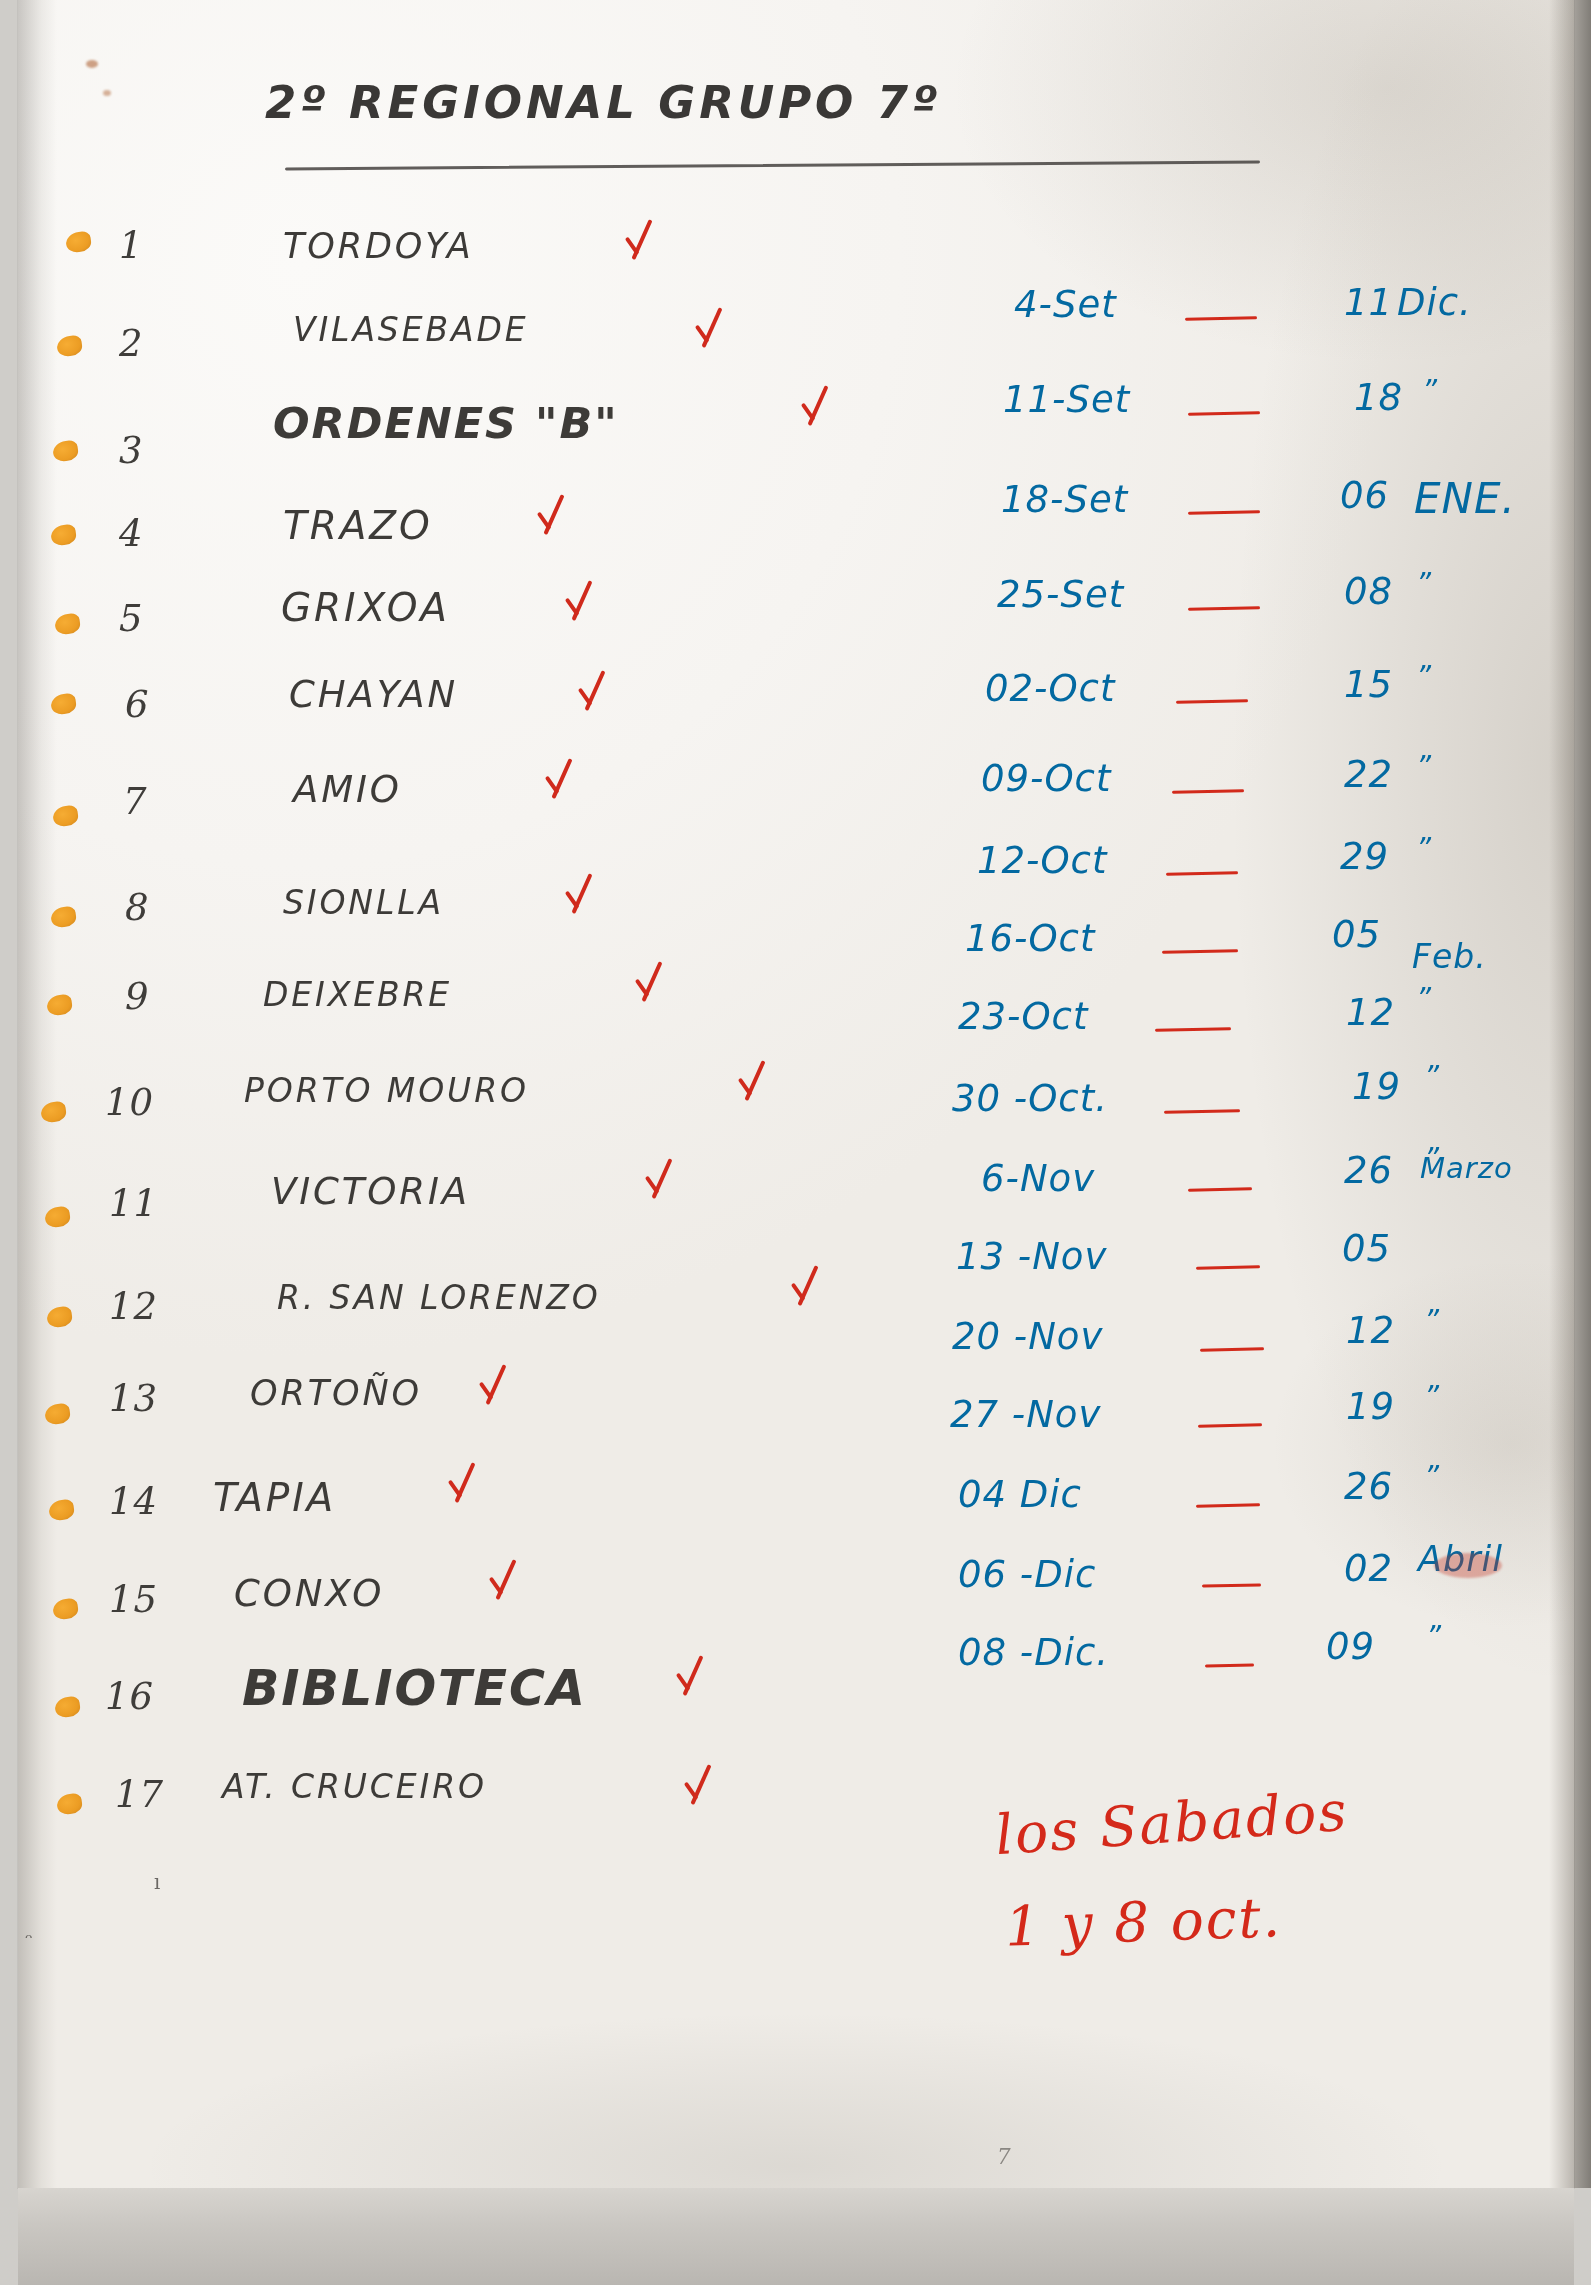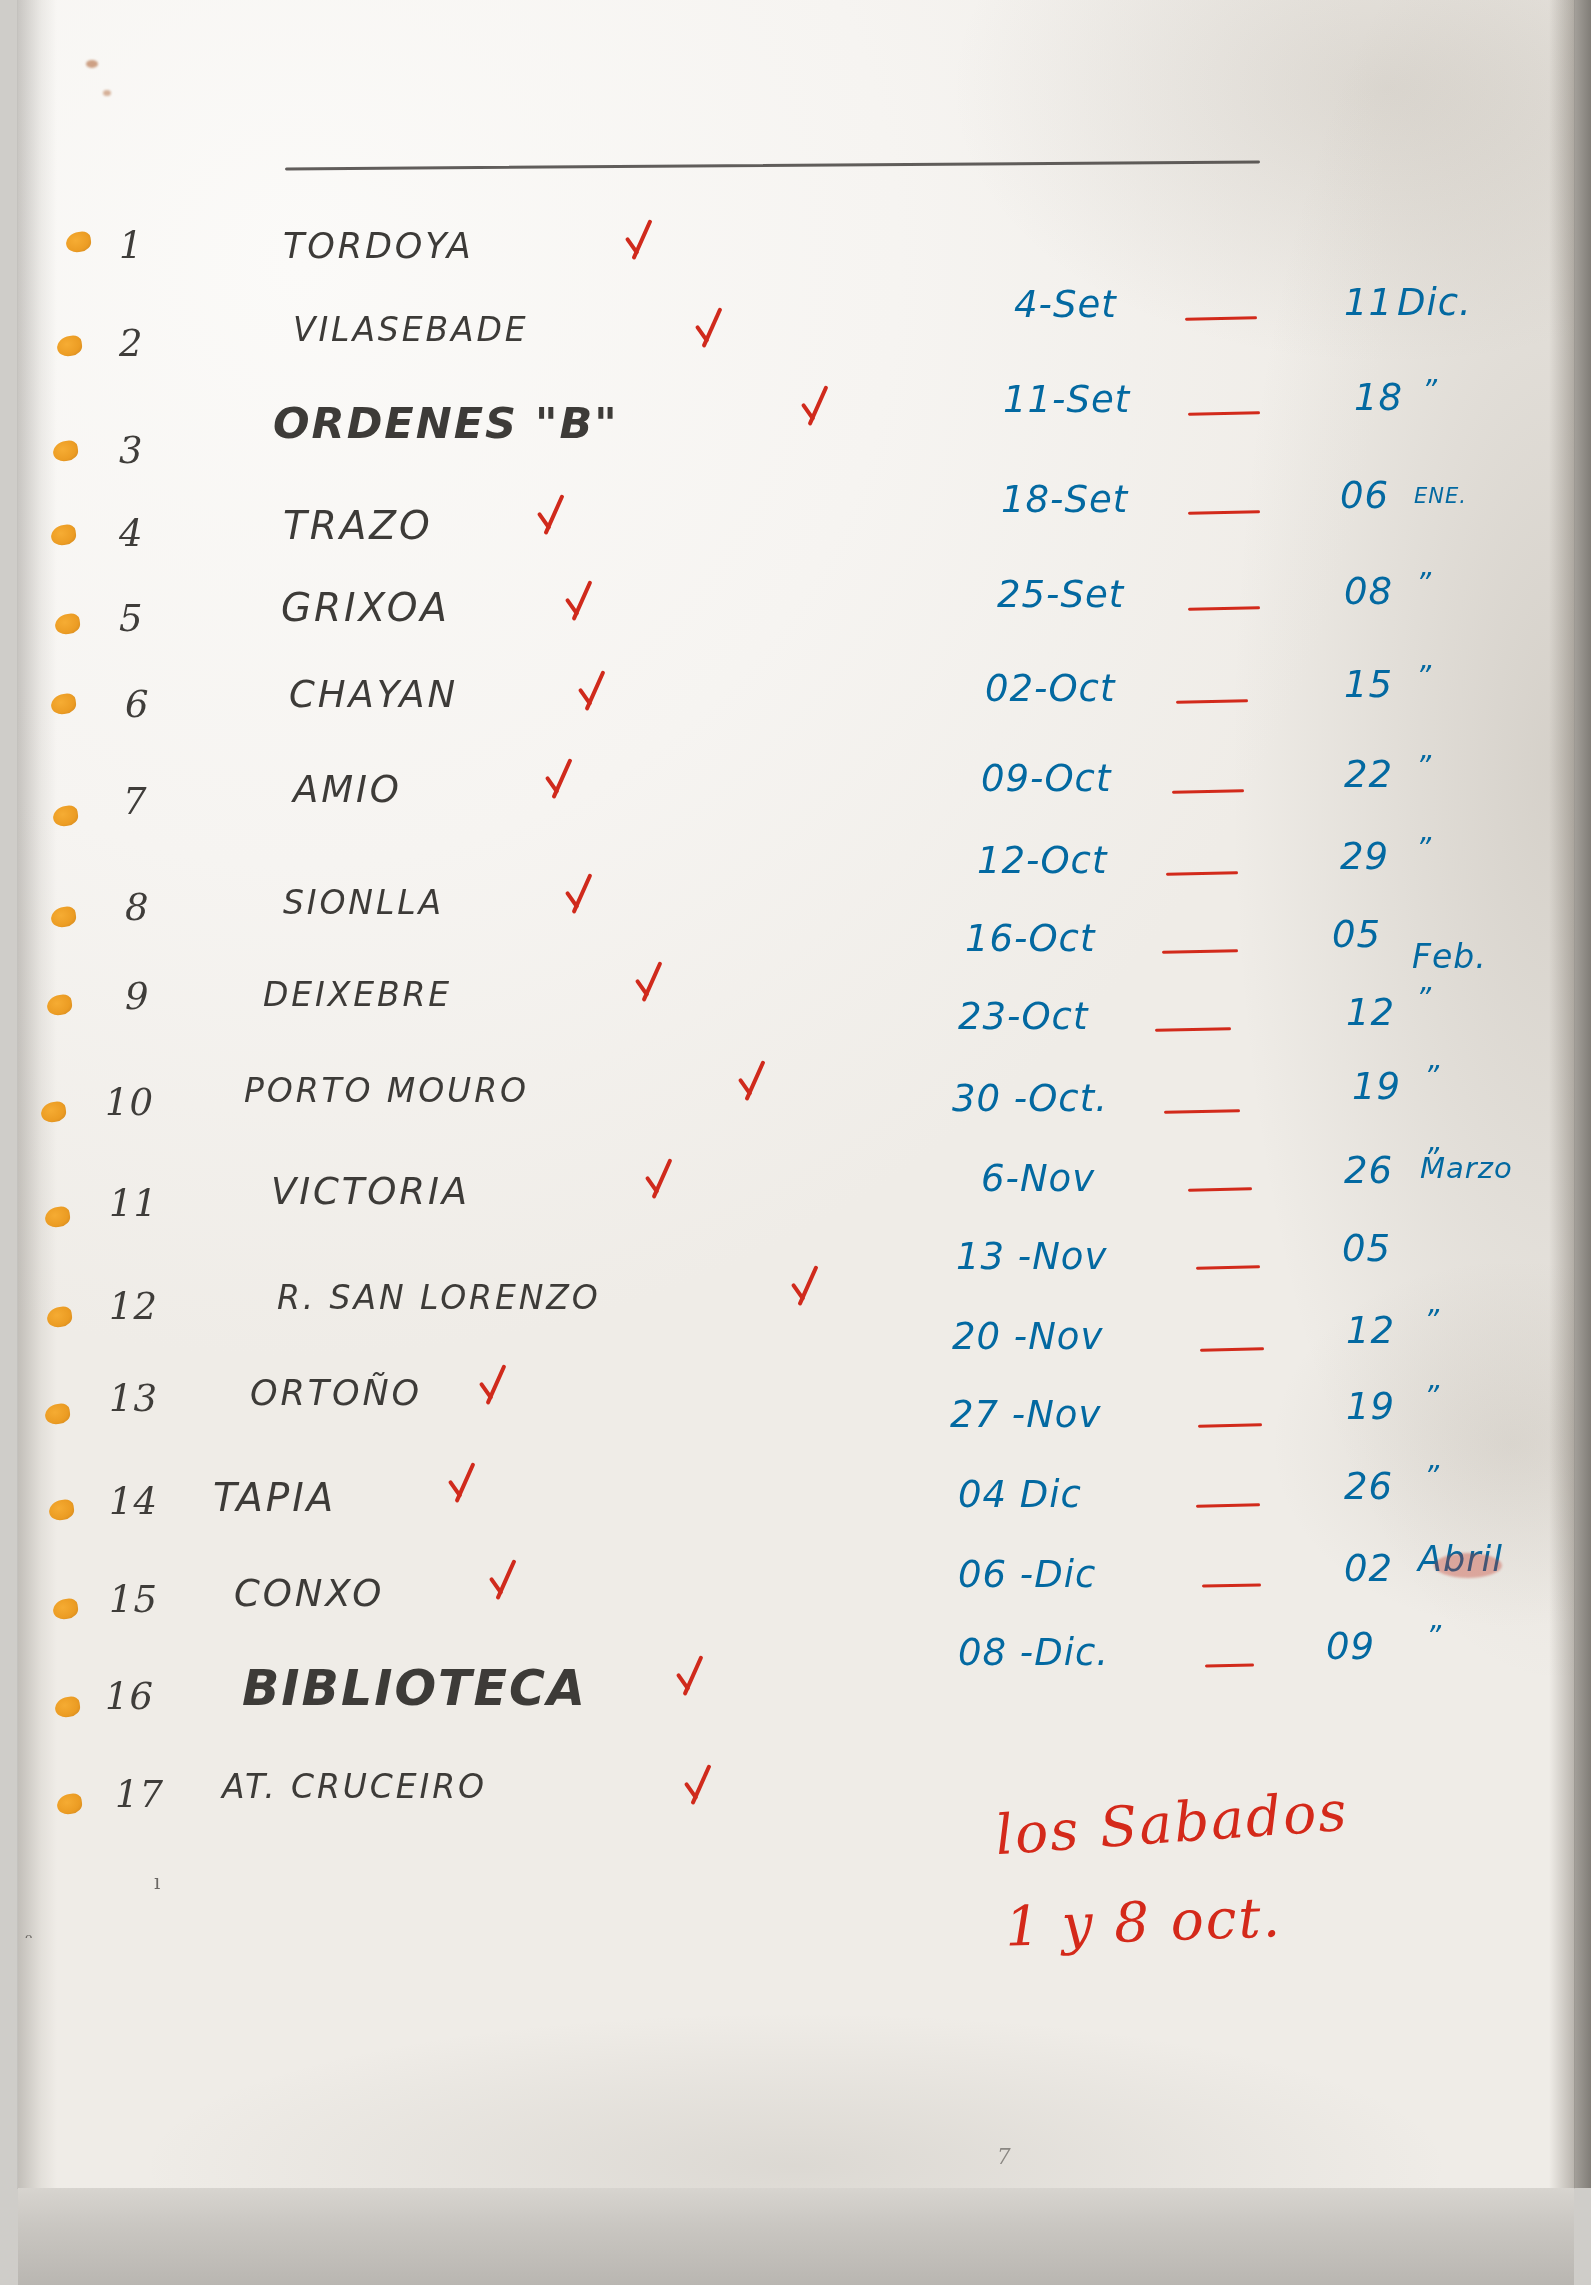--- a/index.html
+++ b/index.html
@@ -191,20 +191,21 @@
     <div class="hole" style="left:5.9px;   top:1404px;"></div>
     <div class="hole" style="left:9.8px;  top:1500px;"></div>
     <div class="hole" style="left:13.7px;  top:1599px;"></div>
     <div class="hole" style="left:15.6px;  top:1697px;"></div>
     <div class="hole" style="left:17.6px;  top:1794px;"></div>
   </div>
 
   <div class="smudge" style="left:86px;  top:60px;  width:11.7px; height:7.8px; background:rgba(170,90,40,.55);"></div>
   <div class="smudge" style="left:103px; top:90px;  width:7.8px;  height:5.9px; background:rgba(170,90,40,.45);"></div>
 
+  <div class="hw title" style="left:265px; top:76px;">2º REGIONAL      GRUPO 7º</div>
   <div class="title-rule" style="left:285px; top:164px; width:975px;"></div>
 
   <div class="hw num" style="left:119px; top:224px;">1</div>
   <div class="hw team" style="left:283px; top:226px;">TORDOYA</div>
   <div class="check" style="left:624px; top:222px;"></div>
 
   <div class="hw num" style="left:119px; top:322px;">2</div>
   <div class="hw team" style="left:293px; top:310px; font-size:33px;">VILASEBADE</div>
   <div class="check" style="left:694px; top:310px;"></div>
 
@@ -274,21 +275,21 @@
   <div class="red" style="left:1397px; top:281px;">Dic.</div>
 
   <div class="red" style="left:1003px; top:378px;">11-Set</div>
   <div class="red-dash" style="left:1188px; top:412px; width:72px;"></div>
   <div class="red" style="left:1354px; top:376px;">18</div>
   <div class="red" style="left:1422px; top:373px; font-size:29px;">”</div>
 
   <div class="red" style="left:1001px; top:478px;">18-Set</div>
   <div class="red-dash" style="left:1188px; top:511px; width:72px;"></div>
   <div class="red" style="left:1340px; top:474px;">06</div>
-  <div class="red" style="left:1414px; top:484px; font-size:21px;">ENE.</div>
+  <div class="red" style="left:1414px; top:474px; font-size:42px;">ENE.</div>
 
   <div class="red" style="left:997px; top:573px;">25-Set</div>
   <div class="red-dash" style="left:1188px; top:607px; width:72px;"></div>
   <div class="red" style="left:1344px; top:570px;">08</div>
   <div class="red" style="left:1416px; top:566px; font-size:29px;">”</div>
 
   <div class="red" style="left:985px; top:667px;">02-Oct</div>
   <div class="red-dash" style="left:1176px; top:700px; width:72px;"></div>
   <div class="red" style="left:1344px; top:663px;">15</div>
   <div class="red" style="left:1416px; top:659px; font-size:29px;">”</div>

